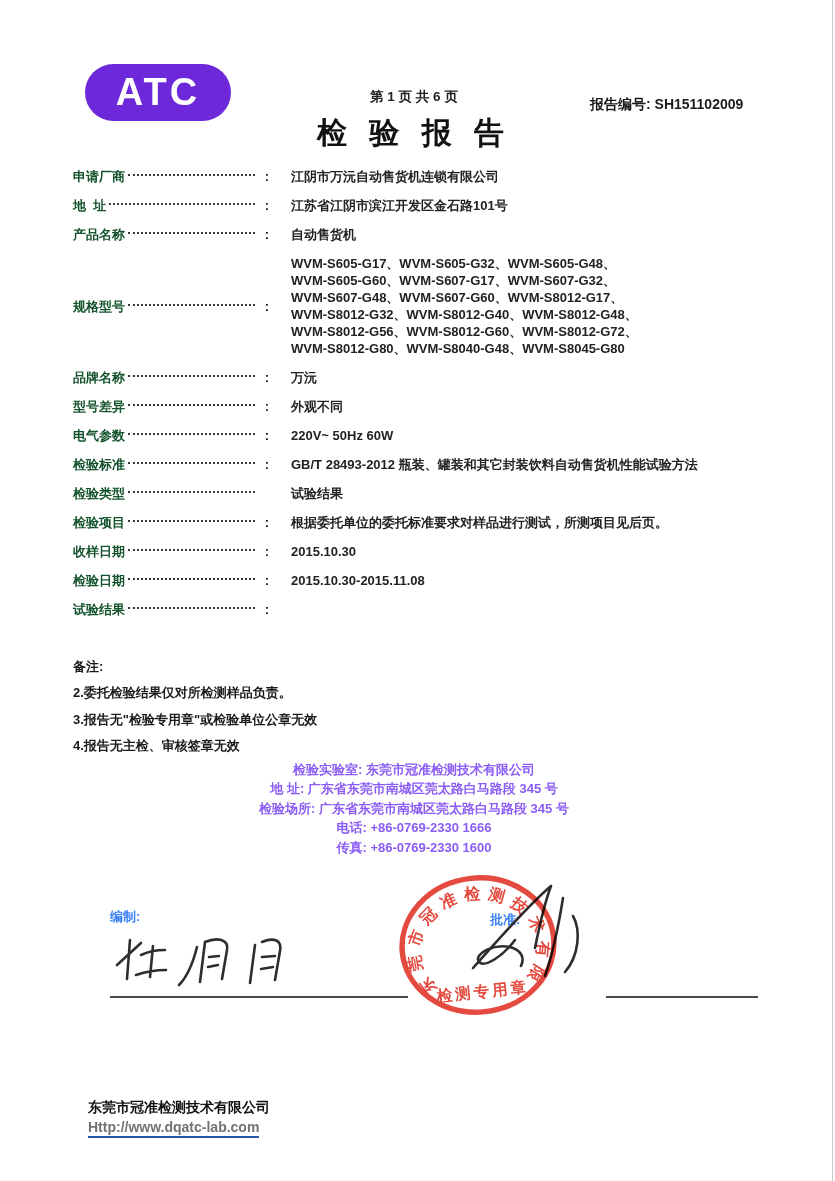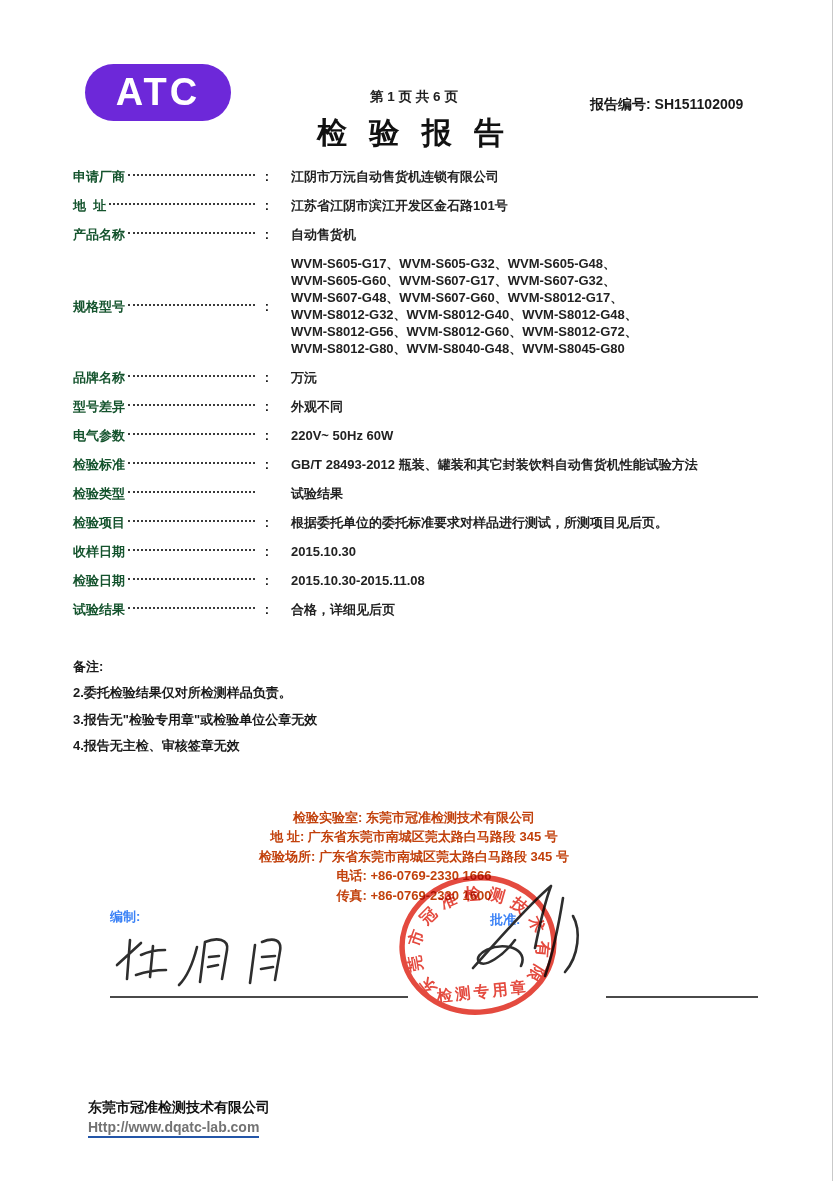--- a/index.html
+++ b/index.html
@@ -49,21 +49,21 @@
   .leader { flex: 1; border-bottom: 2px dotted #3a3a3a; margin: 0 2px 3px 3px; min-width: 8px; }
   .fcolon { width: 20px; flex: none; text-align: center; font-weight: bold; line-height: 17px; margin-right: 14px; }
   .fvalue { flex: 1; font-weight: 600; color: #222; line-height: 17px; white-space: pre-line; }
 
   
   .notes { margin-top: 36px; font-size: 13px; color: #1a1a1a; }
   .notes-title { font-weight: bold; line-height: 26px; }
   .note-item { font-weight: 600; line-height: 26.5px; }
 
   
-  .lab { margin-top: 48px; text-align: center; font-size: 13px; color: #c2410c; }
+  .lab { text-align: center; font-size: 13px; color: #8b5cf6; }
   .lab div { font-weight: bold; line-height: 19.5px; }
 
   
   .sig-label { position: absolute; font-size: 13px; font-weight: bold; color: #3b82f6; }
   .sig-label.prepared { left: 110px; top: 908px; }
   .sig-label.approved { left: 490px; top: 911px; }
   .sig-line { position: absolute; top: 996px; height: 2px; background: #4a4a4a; }
   .sig-line.left  { left: 110px; width: 298px; }
   .sig-line.right { left: 606px; width: 152px; }
   .handwriting { position: absolute; }
@@ -163,21 +163,20 @@
         <span class="fvalue">2015.10.30</span>
       </div>
       <div class="row">
         <span class="flabel"><span>检验日期</span><span class="leader"></span></span>
         <span class="fcolon">:</span>
         <span class="fvalue">2015.10.30-2015.11.08</span>
       </div>
       <div class="row">
         <span class="flabel"><span>试验结果</span><span class="leader"></span></span>
         <span class="fcolon">:</span>
-        <span class="fvalue">合格，详细见后页</span>
       </div>
     </div>
 
     <div class="notes">
       <div class="notes-title">备注:</div>
       <div class="note-item">2.委托检验结果仅对所检测样品负责。</div>
       <div class="note-item">3.报告无"检验专用章"或检验单位公章无效</div>
       <div class="note-item">4.报告无主检、审核签章无效</div>
     </div>
 

